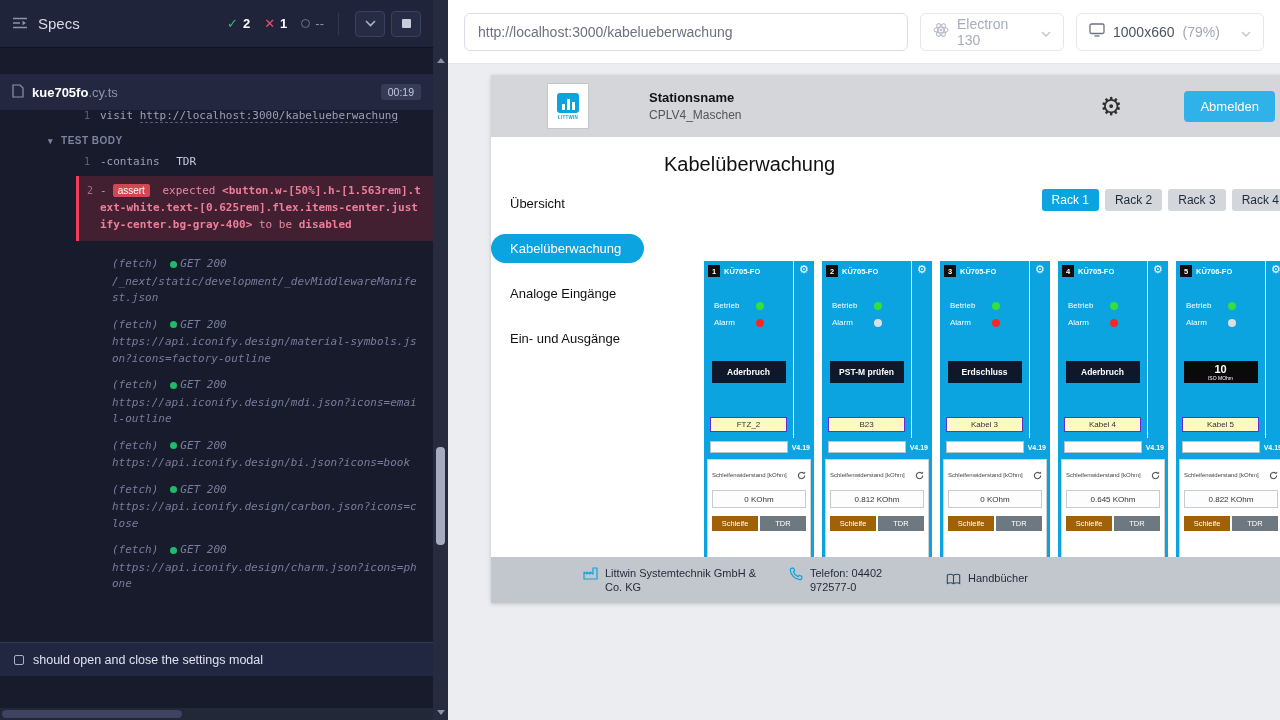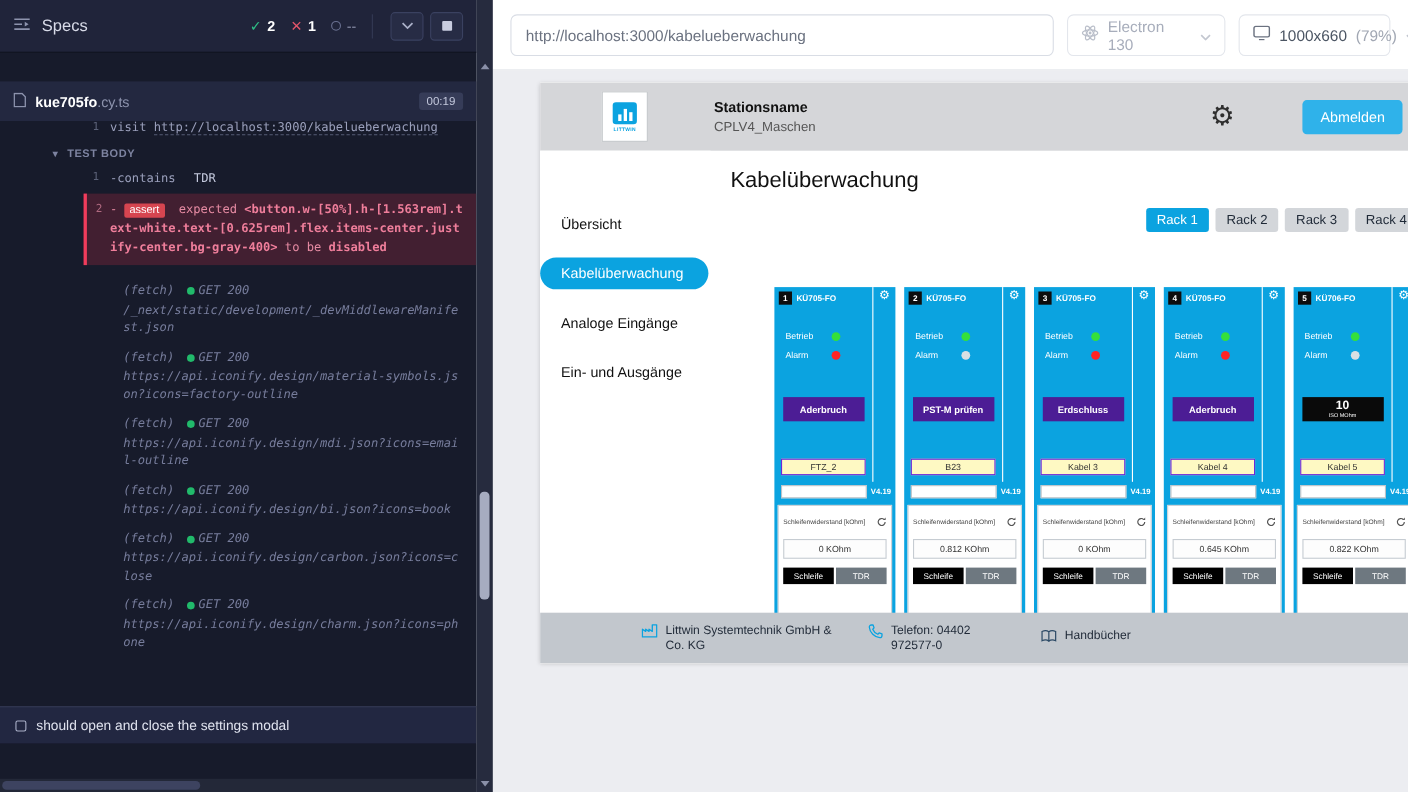--- a/index.html
+++ b/index.html
@@ -58,21 +58,21 @@
   .varrow.up { top:58px; border-bottom:5px solid #8a90a8; }
   .varrow.down { bottom:5px; border-top:5px solid #8a90a8; }
   .vthumb { position:absolute; top:447px; left:3px; width:9px; height:98px; background:#a6acc0; border-radius:4px; }
 
   
   .preview { flex:1; display:flex; flex-direction:column; background:#ecedf1; min-width:0; }
   .ptoolbar { height:64px; background:#fff; border-bottom:1px solid #e4e7ec; display:flex; align-items:center; padding:0 16px; gap:12px; flex-shrink:0; }
   .url-input { flex:1; min-width:0; height:38px; border:1px solid #d9dde5; border-radius:6px; padding:0 13px; font-size:14px; color:#6b7280; outline:none; font-family:"Liberation Sans",sans-serif; background:#fff; }
   .dd { height:38px; border:1px solid #e3e6ec; border-radius:6px; display:flex; align-items:center; gap:8px; padding:0 12px; background:#fff; cursor:pointer; flex-shrink:0; }
   .dd.browser { width:144px; color:#a7adbb; font-size:14px; }
-  .dd.viewport { width:138px; font-size:14px; }
+  .dd.viewport { width:188px; font-size:14px; }
   .vp-size { color:#4b5563; }
   .vp-zoom { color:#a1a7b3; }
   .dd .chev { margin-left:auto; }
 
   .stage { flex:1; position:relative; }
   .app { position:absolute; left:16px; top:11px; width:798px; height:528px; background:#fff; box-shadow:0 1px 4px rgba(0,0,0,.18); overflow:hidden;margin-left:27px; }
 
   .app-header { height:62px; background:#d5d6d9; display:flex; align-items:center; }
   .logo { width:42px; height:46px; background:#fff; border:1px solid #c4c7ca; margin-left:56px; display:flex; flex-direction:column; align-items:center; justify-content:center; gap:2px; flex-shrink:0; }
   .logo-mark { width:22px; height:20px; background:#0ba3e0; border-radius:3px; display:flex; align-items:flex-end; justify-content:center; gap:2px; padding:3px 4px; }
@@ -105,36 +105,36 @@
   .card-no { width:12px; height:12px; background:#0d0d0d; color:#fff; font-size:7.5px; font-weight:700; display:flex; align-items:center; justify-content:center; flex-shrink:0; }
   .card-model { color:#fff; font-size:7.5px; font-weight:700; white-space:nowrap; }
   .led-row { display:flex; align-items:center; padding-left:10px; margin-top:8px; }
   .led-row.first { margin-top:24px; }
   .led-label { color:#fff; font-size:8px; width:34px; }
   .led { width:8px; height:8px; border-radius:50%; margin-left:8px; }
   .led.green { background:#35e03a; }
   .led.red { background:#ff2424; }
   .led.off { background:#d9dfe3; }
   .status { margin:34px auto 0; width:74px; min-height:22px; border:none; color:#fff; display:flex; flex-direction:column; align-items:center; justify-content:center; cursor:pointer; font-family:"Liberation Sans",sans-serif; }
-  .status.red { background:#4c1d95; }
+  .status.red { background:#0f172a; }
   .status.red .status-main { font-size:8.5px; font-weight:700; }
   .status.black { background:#0a0a0a; }
   .status.black .status-main { font-size:11px; font-weight:700; }
   .status-sub { font-size:5px; }
   .cable-box { margin:34px 6px 0 6px; background:#fef9c3; border:1px solid #6d28d9; height:15px; display:flex; align-items:center; justify-content:center; font-size:8px; color:#333; }
   .fw-row { display:flex; align-items:center; padding:3px 4px 3px 6px; gap:4px; }
   .fw-box { flex:1; height:12px; background:#fff; border:1px solid #bbc2c8; }
   .fw { color:#fff; font-size:7px; font-weight:700; }
   .measure { margin:3px; background:#fff; border:1px solid #ccd1d6; padding:6px 4px 4px; height:118px; }
   .measure-head { display:flex; align-items:center; justify-content:space-between; }
   .measure-label { font-size:6px; color:#444; }
   .value-box { margin-top:6px; height:18px; border:1px solid #c6ccd2; background:#fdfdfd; display:flex; align-items:center; justify-content:center; font-size:8px; color:#333; }
   .btn-row { display:flex; gap:2px; margin-top:8px; }
   .mini-btn { flex:1; height:15px; border:none; color:#fff; font-size:7.5px; display:flex; align-items:center; justify-content:center; cursor:pointer; font-family:"Liberation Sans",sans-serif; }
-  .mini-btn.loop { background:#000000; }
+  .mini-btn.loop { background:#a16207; }
   .mini-btn.tdr { background:#6e7880; }
 
   .app-footer { position:absolute; left:0; right:0; bottom:0; height:46px; background:#c2c7cd; display:flex; align-items:center; padding-left:92px; }
   .f-item { display:flex; align-items:flex-start; gap:7px; margin-right:24px; }
   .f-item svg { margin-top:1px; flex-shrink:0; }
   .f-text { font-size:11px; color:#1f2937; line-height:1.3; }
   .f1 .f-text { width:160px; }
   .f2 .f-text { width:112px; }
   .f3 .f-text { width:122px; }
 </style>

